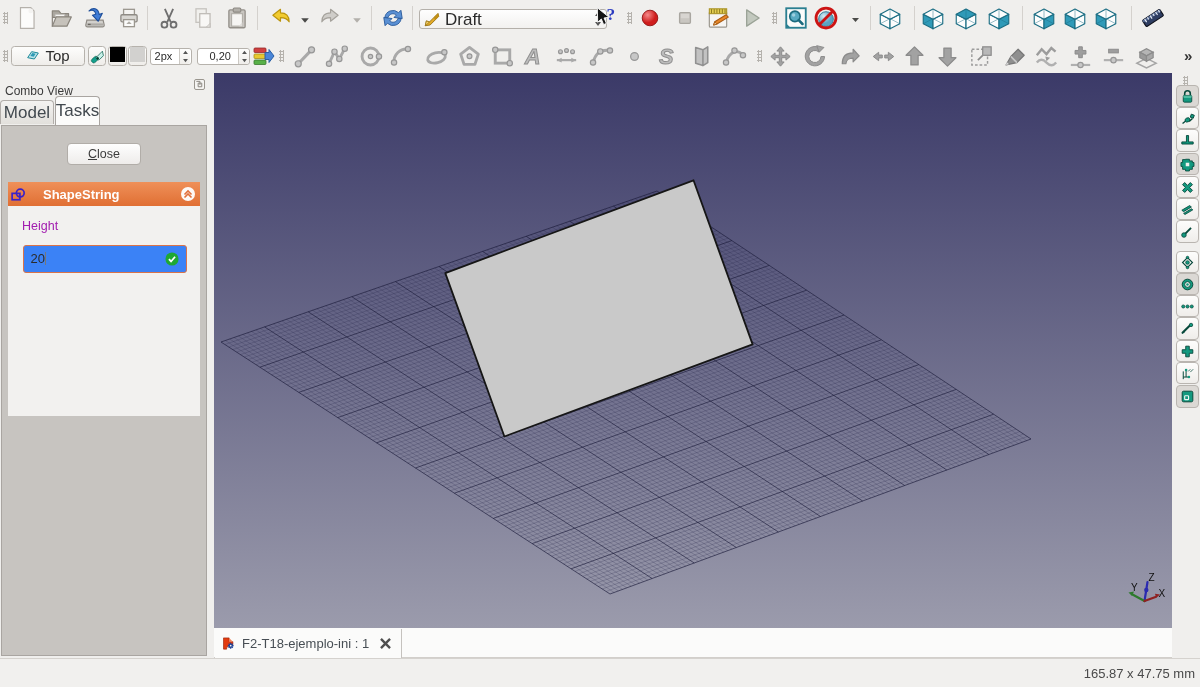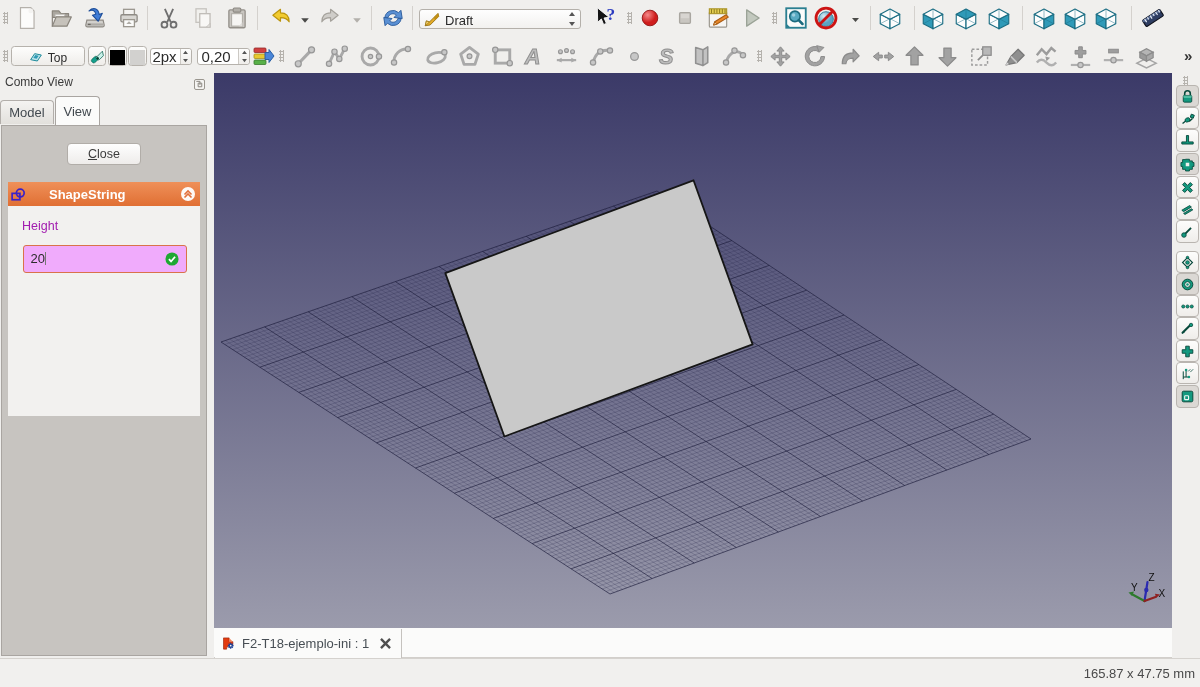--- a/index.html
+++ b/index.html
@@ -1,35 +1,35 @@
 <!DOCTYPE html>
 <html><head><meta charset="utf-8"><title>FreeCAD</title>
 <style>
 *{margin:0;padding:0;box-sizing:border-box}
 html,body{width:1200px;height:687px;overflow:hidden}
 body{position:relative;background:#f0efed;font-family:"Liberation Sans",sans-serif}
 .ic{position:absolute}
 .sep{position:absolute;width:1px;background:#d4d1cd}
-.combo{position:absolute;left:419px;top:8.5px;width:162px;height:20px;background:linear-gradient(#fefefe,#f2f1ef);border:1px solid #b4b0aa;border-radius:3px;display:flex;align-items:flex-end;font-size:13px;color:#2b2b2b}
+.combo{position:absolute;left:419px;top:8.5px;width:188px;height:20px;background:linear-gradient(#fefefe,#f2f1ef);border:1px solid #b4b0aa;border-radius:3px;display:flex;align-items:flex-start;font-size:17px;color:#2b2b2b}
 .combo .spn{margin-left:auto;display:flex;align-items:center;padding:0 4px 0 4px;height:100%;}
-.btn{position:absolute;background:linear-gradient(#fdfdfc,#efedea);border:1px solid #b6b2ac;border-radius:3.5px;display:flex;align-items:flex-end;justify-content:center;font-size:12px;color:#2b2b2b}
+.btn{position:absolute;background:linear-gradient(#fdfdfc,#efedea);border:1px solid #b6b2ac;border-radius:3.5px;display:flex;align-items:flex-start;justify-content:center;font-size:15px;color:#2b2b2b}
 .btn.sq{width:18.5px;height:20px}
-.spin{position:absolute;height:17.5px;background:#fff;border:1px solid #b6b2ac;border-radius:3px;display:flex;align-items:center;font-size:15px;color:#2b2b2b}
+.spin{position:absolute;height:17.5px;background:#fff;border:1px solid #b6b2ac;border-radius:3px;display:flex;align-items:center;font-size:11px;color:#2b2b2b}
 .spin .sarr{margin-left:auto;border-left:1px solid #ccc9c4;background:linear-gradient(#fdfdfc,#efedea);height:100%;display:flex;align-items:center;padding:0 1.5px;border-radius:0 3px 3px 0}
 .panel{position:absolute;left:0;top:73px;width:208px;height:583px;background:#f0efed}
-.tab{position:absolute;display:flex;align-items:center;justify-content:center;font-size:13px;color:#42494f}
+.tab{position:absolute;display:flex;align-items:center;justify-content:center;font-size:17px;color:#42494f}
 .tab.inactive{background:linear-gradient(#f4f3f1,#e2e0dc);border:1px solid #b2aeaa;border-bottom:none;border-radius:4px 4px 0 0}
 .tab.active{background:#fbfbfa;border:1px solid #a9a5a1;border-bottom:none;border-radius:4px 4px 0 0;z-index:2}
 .pane{position:absolute;left:1px;top:125px;width:206px;height:530.5px;background:#c7c4c0;border:1px solid #a9a5a1}
 .closebtn{position:absolute;left:67px;top:143px;width:74px;height:22px;background:linear-gradient(#fefefe,#eeecea);border:1px solid #b1ada8;border-radius:4px;display:flex;align-items:center;justify-content:center;font-size:12.5px;color:#3c3c3c}
 .ssbox{position:absolute;left:8px;top:182px;width:192px;height:234px;background:#f2f1ef}
 .sshead{position:absolute;left:8px;top:182px;width:192px;height:24px;background:linear-gradient(#ef9059,#e06f33);display:flex;align-items:center;color:#fff;font-size:13px;font-weight:bold}
-.sshead .tt{margin-left:17px}
+.sshead .tt{margin-left:11px}
 .collapse{margin-left:auto !important;margin-right:5px}
-.inp{position:absolute;left:22.5px;top:245px;width:164px;height:27.5px;background:#f0abfc;border:1.5px solid #d9734a;border-radius:3px;font-size:13px;color:#2b2b2b;padding:5px 0 0 7px}
+.inp{position:absolute;left:22.5px;top:245px;width:164px;height:27.5px;background:#3b82f6;border:1.5px solid #d9734a;border-radius:3px;font-size:13px;color:#2b2b2b;padding:5px 0 0 7px}
 .caret{display:inline-block;width:1px;height:13px;background:#777;vertical-align:-2px}
 .vp{position:absolute;left:214px;top:73px;width:958px;height:555px;background:linear-gradient(#3b3a68,#9b9bac)}
 .tabbar{position:absolute;left:214px;top:628px;width:958px;height:30px;background:#fbfbfa;border-bottom:1px solid #d2cfcb}
 .doctab{position:absolute;left:1px;top:1px;height:29px;background:#fbfbfa;border-right:1px solid #c5c2be;display:flex;align-items:center;padding:0 9px 0 6px;font-size:13px;color:#474e54}
 .sbtn{position:absolute;width:23px;height:22.4px;background:linear-gradient(#fdfdfc,#efedea);border:1px solid #b9b5b0;border-radius:4px}
 .sbtn.pressed{background:#dbd8d4}
 .status{position:absolute;left:0;top:658px;width:1200px;height:29px;background:#f1f0ee;border-top:1px solid #d5d2ce;display:flex;align-items:center;justify-content:flex-end;font-size:13px;color:#4a4a4a;padding-right:5px}
 </style></head>
 <body>
 <div style="position:absolute;left:3px;top:12px;width:5px;height:12px;background-image:radial-gradient(circle, #b5b2ad 1px, transparent 1.3px);background-size:3px 3px;"></div>
@@ -247,21 +247,21 @@
   </div>
 <div class="spin" style="left:150px;top:47.5px;width:41.5px">
     <span style="margin:0 auto">2px</span>
     <span class="sarr">
       <svg viewBox="0 0 8 16" style="width:7px;height:15px">
         <path d="M4 1.5l2.8 3.6H1.2zM4 14.5l2.8-3.6H1.2z" fill="#555"></path>
       </svg>
     </span>
   </div>
 <div class="spin" style="left:196.5px;top:47.5px;width:53.5px">
-    <span style="margin-left:4px">0,20</span>
+    <span style="margin-left:12px">0,20</span>
     <span class="sarr">
       <svg viewBox="0 0 8 16" style="width:7px;height:15px">
         <path d="M4 1.5l2.8 3.6H1.2zM4 14.5l2.8-3.6H1.2z" fill="#555"></path>
       </svg>
     </span>
   </div>
 <svg class="ic" style="left:250.5px;top:44.0px;width:24px;height:24px" viewBox="0 0 24 24">
     <rect x="3" y="4" width="12" height="4.5" rx="1" fill="#d04040" stroke="#962828" stroke-width="0.8"></rect>
     <rect x="3" y="10" width="12" height="4.5" rx="1" fill="#e8c830" stroke="#a8901c" stroke-width="0.8"></rect>
     <rect x="3" y="16" width="12" height="4.5" rx="1" fill="#58b048" stroke="#3a7a2e" stroke-width="0.8"></rect>
@@ -380,28 +380,28 @@
     <circle cx="12" cy="15" r="2.2" fill="#c7c7c7" stroke="#979797" stroke-width="1"></circle>
   </svg>
 <svg class="ic" style="left:1131.5px;top:41.5px;width:29px;height:29px" viewBox="0 0 24 24">
     <path d="M4 17.5l8-4 8 4-8 4z" fill="none" stroke="#a5a5a5" stroke-width="1.2"></path>
     <path d="M6.5 8.5L12 5.5l5.5 3L12 11.5z" fill="#b5b5b5" stroke="#8b8b8b" stroke-width="1"></path>
     <path d="M6.5 8.5L12 11.5v4.5L6.5 13z" fill="#9a9a9a" stroke="#8b8b8b" stroke-width="1"></path>
     <path d="M17.5 8.5L12 11.5v4.5l5.5-3z" fill="#a8a8a8" stroke="#8b8b8b" stroke-width="1"></path>
   </svg>
 <div style="position:absolute;left:1184px;top:47px;font-size:15px;font-weight:bold;color:#333">»</div>
 <div class="panel"></div>
-<div style="position:absolute;left:5px;top:75px;font-size:12px;color:#3a3a3a">Combo View</div>
+<div style="position:absolute;left:5px;top:84px;font-size:12px;color:#3a3a3a">Combo View</div>
 <div style="position:absolute;left:194px;top:79px;width:11px;height:11px;border:1px solid #9a968f;border-radius:2px;background:#f5f4f2">
     <svg viewBox="0 0 10 10" style="width:9px;height:9px;display:block;margin:0px">
       <path d="M3.5 3.5h4v4h-4z M1.5 1.5h4v4" fill="none" stroke="#8a867f" stroke-width="1.1"></path>
     </svg>
   </div>
 <div class="tab inactive" style="left:0px;top:100px;width:54px;height:24px">Model</div>
-<div class="tab active" style="left:55px;top:96px;width:45px;height:29px">View</div>
+<div class="tab active" style="left:55px;top:96px;width:45px;height:29px">Tasks</div>
 <div class="pane"></div>
 <div class="closebtn"><span style="text-decoration:underline">C</span>lose</div>
 <div class="ssbox"></div>
 <div class="sshead">
     <svg viewBox="0 0 24 24" style="width:17px;height:17px;margin:2px 5px 0 2px">
       <rect x="3" y="9" width="11" height="9" fill="none" stroke="#3a22c8" stroke-width="2.4"></rect>
       <circle cx="14.5" cy="8.5" r="5.5" fill="none" stroke="#3a22c8" stroke-width="2.4"></circle>
     </svg>
     <span class="tt">ShapeString</span>
     <span class="collapse">

